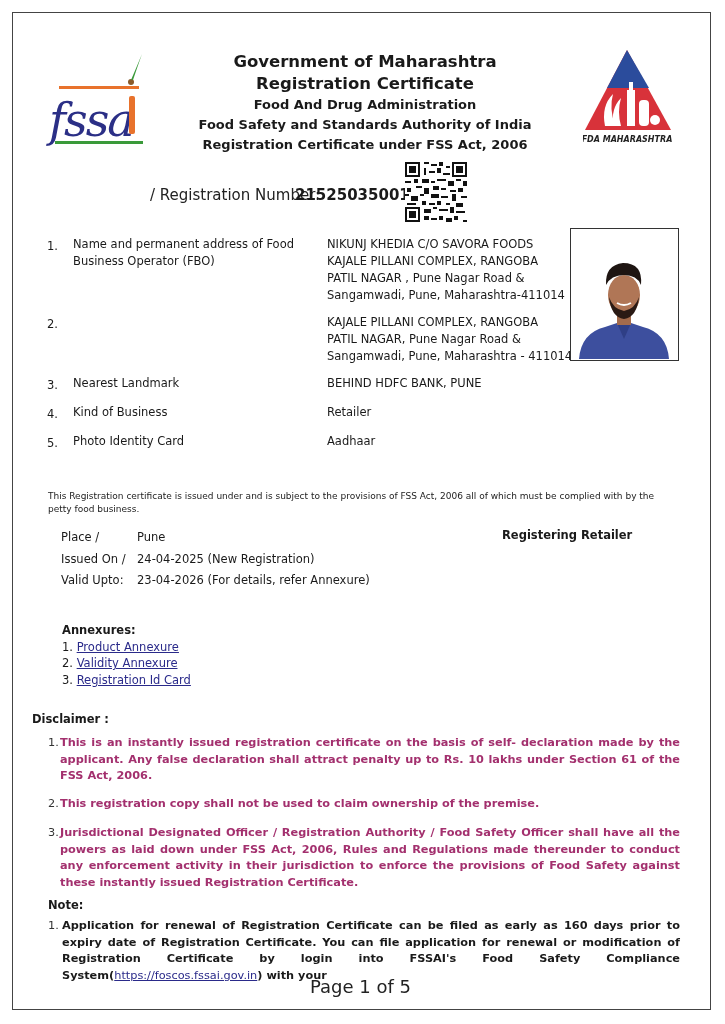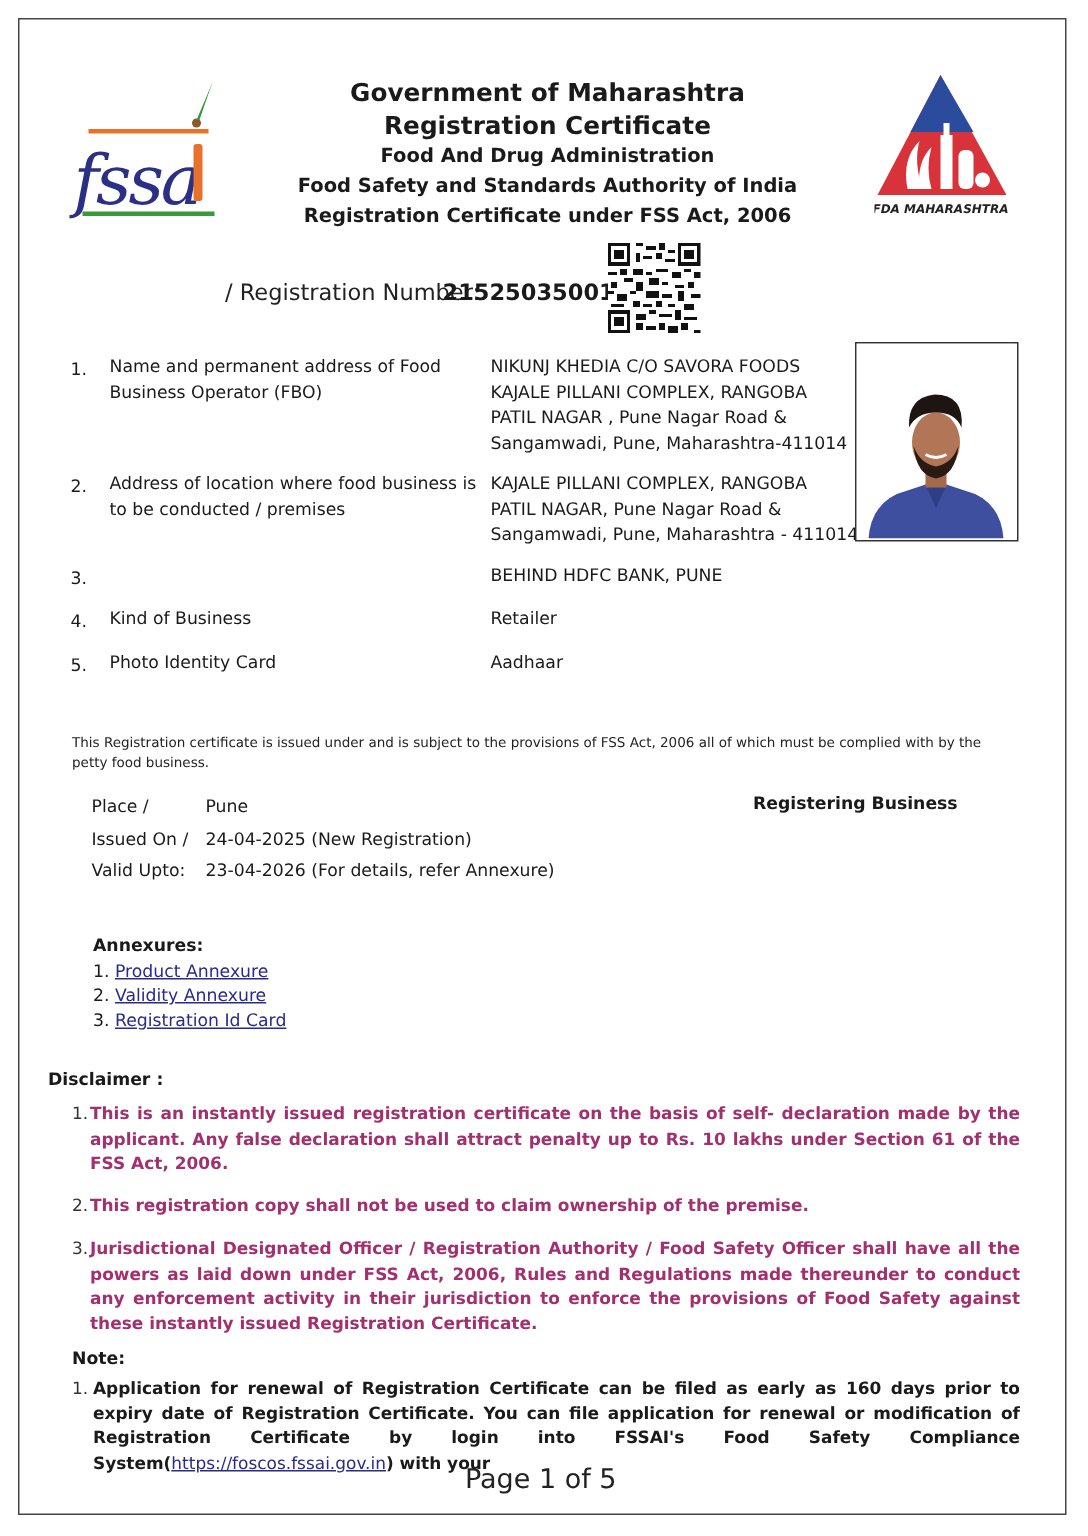--- a/index.html
+++ b/index.html
@@ -157,30 +157,30 @@
   <span class="val">
     <span style="display:block">NIKUNJ KHEDIA C/O SAVORA FOODS</span>
     <span style="display:block">KAJALE PILLANI COMPLEX, RANGOBA</span>
     <span style="display:block">PATIL NAGAR , Pune Nagar Road &amp;</span>
     <span style="display:block">Sangamwadi, Pune, Maharashtra-411014</span>
   </span>
 </div>
 
 <div class="row" style="top:314px; width:530px; height:52px;">
   <span class="num">2.</span>
-  <span class="lbl">Address of location where food business is to be conducted / premises</span>
   <span class="val" style="width:260px;">
     <span style="display:block; white-space:nowrap">KAJALE PILLANI COMPLEX, RANGOBA</span>
     <span style="display:block; white-space:nowrap">PATIL NAGAR, Pune Nagar Road &amp;</span>
     <span style="display:block; white-space:nowrap">Sangamwadi, Pune, Maharashtra - 411014</span>
   </span>
 </div>
 
 <div class="row" style="top:375px; width:520px; height:20px;">
   <span class="num">3.</span>
+  <span class="lbl">Nearest Landmark</span>
   <span class="val">BEHIND HDFC BANK, PUNE</span>
 </div>
 
 <div class="row" style="top:404px; width:520px; height:20px;">
   <span class="num">4.</span>
   <span class="lbl">Kind of Business</span>
   <span class="val">Retailer</span>
 </div>
 
 <div class="row" style="top:433px; width:520px; height:20px;">
@@ -208,21 +208,21 @@
   <div>
     <span class="k">Place /</span><span>Pune</span>
   </div>
   <div>
     <span class="k">Issued On /</span><span>24-04-2025 (New Registration)</span>
   </div>
   <div>
     <span class="k">Valid Upto:</span><span>23-04-2026 (For details, refer Annexure)</span>
   </div>
 </div>
-<div class="abs reg-auth">Registering Business</div>
+<div class="abs reg-auth">Registering Retailer</div>
 
 <div class="abs annex">
   <div class="title">Annexures:</div>
   <div><span>1.</span> <a href="#">Product Annexure</a></div>
   <div><span>2.</span> <a href="#">Validity Annexure</a></div>
   <div><span>3.</span> <a href="#">Registration Id Card</a></div>
 </div>
 
 <div class="abs disc-title">Disclaimer :</div>
 

